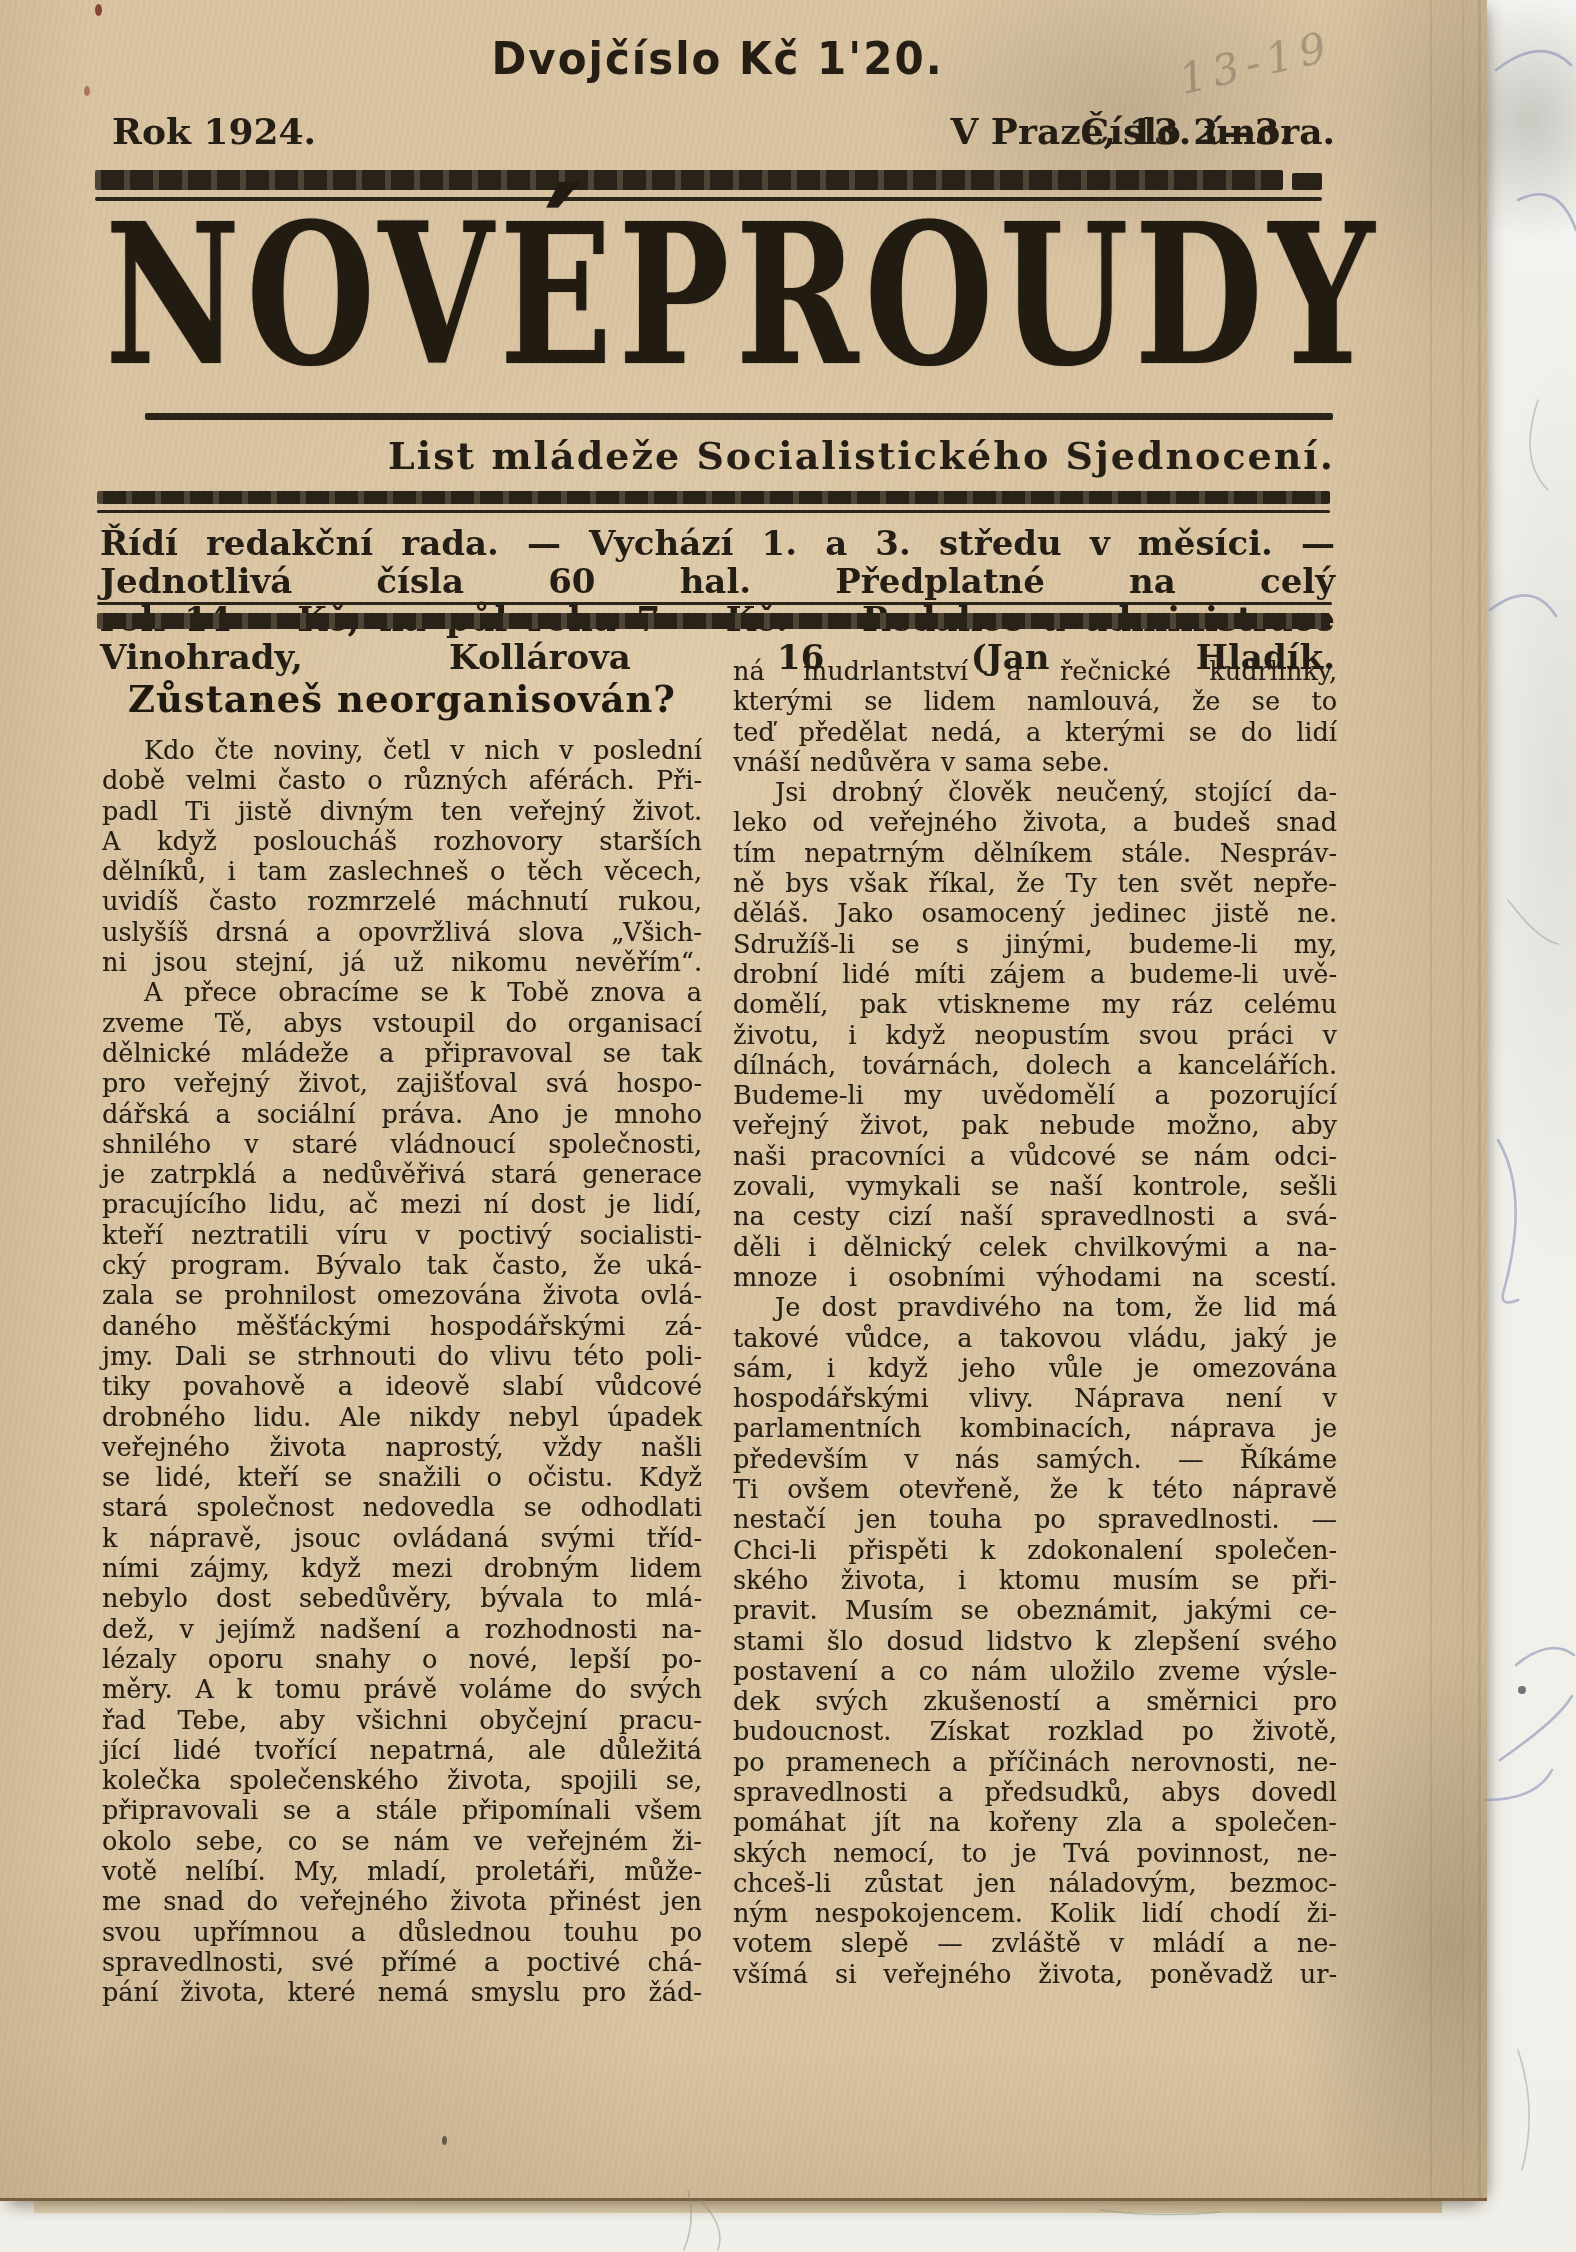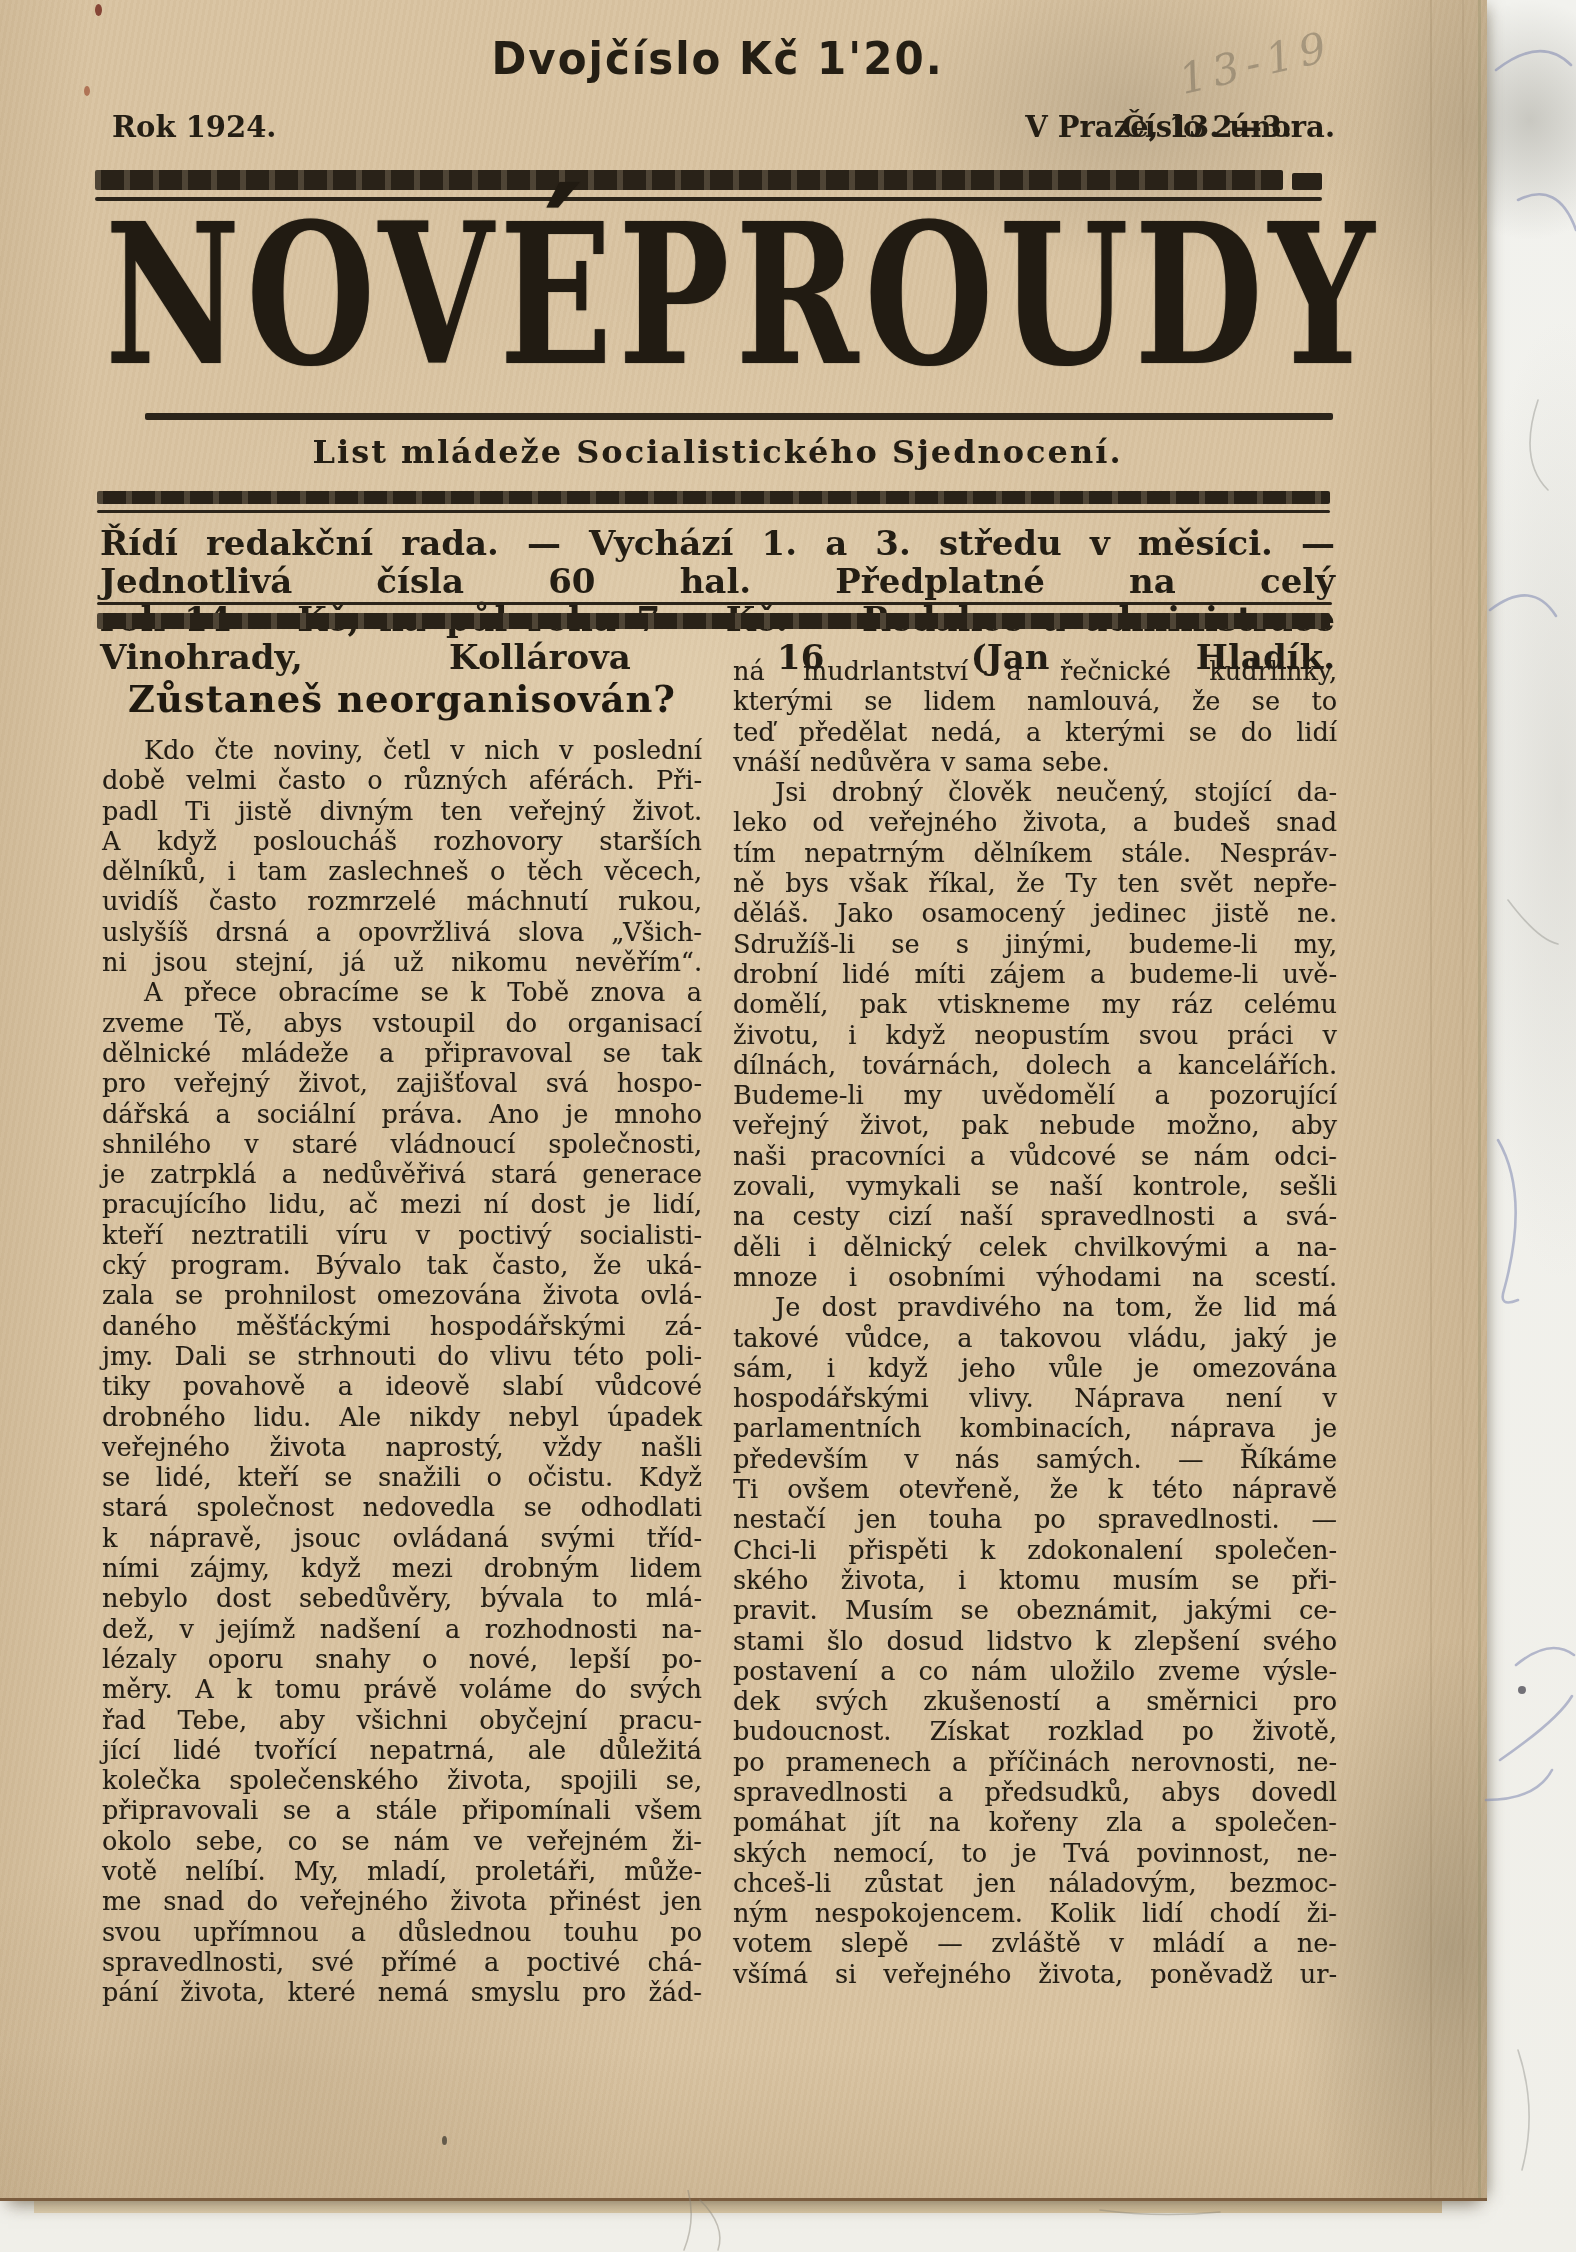--- a/index.html
+++ b/index.html
@@ -28,38 +28,38 @@
         background:linear-gradient(90deg,#e4d3b3,#dcc9a6 70%,#d4bf9a);}
   .crease{position:absolute;top:0;height:2198px;width:2px;}
   .crease.c1{left:1430px;background:rgba(125,100,65,.16);}
   .crease.c2{left:1462px;background:rgba(125,100,65,.12);}
   .paper-edge{position:absolute;left:1478px;top:0;width:3px;height:2198px;background:rgba(135,135,95,.30);}
   .speck{position:absolute;border-radius:50%;}
   
   .price{position:absolute;left:100px;top:34px;width:1235px;text-align:center;
          font-family:"DejaVu Sans",sans-serif;font-weight:bold;font-size:42px;
          letter-spacing:2px;color:#241e14;transform:scaleY(1.06);}
-  .daterow-item{position:absolute;top:110px;font-weight:bold;font-size:29px;color:#241e14;}
+  .daterow-item{position:absolute;top:110px;font-weight:bold;font-size:36px;color:#241e14;}
   .rok{left:112px;}
   .praze{left:100px;width:1235px;text-align:right;}
   .cislo{left:1000px;width:292px;text-align:right;}
   .bar{position:absolute;background:#292218;border-radius:2px;}
   .thin{position:absolute;background:#2b241a;border-radius:2px;}
   .bar.distress{background-image:repeating-linear-gradient(90deg, rgba(214,193,160,.22) 0 6px, rgba(214,193,160,0) 6px 29px);}
   .bar-top{left:95px;top:170px;width:1188px;height:20px;}
   .bar-top2{left:1292px;top:173px;width:30px;height:17px;}
   .thin-top{left:95px;top:197px;width:1227px;height:4px;}
   .masthead{position:absolute;left:105px;top:243px;width:1230px;height:150px;
             display:flex;justify-content:space-between;align-items:center;
             font-weight:bold;font-size:148px;line-height:1;color:#211b12;}
   .masthead span{transform:scaleY(1.32);transform-origin:center bottom;letter-spacing:6px;
             text-shadow:0 0 1px rgba(33,27,18,.6);}
   .rule-m{left:145px;top:413px;width:1188px;height:7px;}
-  .subtitle{position:absolute;left:100px;top:433px;width:1235px;text-align:center;
-            font-weight:bold;font-size:32px;letter-spacing:2px;color:#241e14;}
+  .subtitle{position:absolute;left:100px;top:433px;width:1235px;text-align:right;
+            font-weight:bold;font-size:38px;letter-spacing:2px;color:#241e14;}
   .bar-mid{left:97px;top:491px;width:1233px;height:13px;
            background-image:linear-gradient(90deg,#292218 0 80%, #d7c2a0 80% 81.4%, #292218 81.4% 100%);}
   .thin-mid{left:97px;top:510px;width:1233px;height:3px;}
   .imprint{position:absolute;left:100px;top:524px;width:1235px;font-weight:bold;
            font-size:34px;line-height:38px;color:#241e14;}
   .imprint .iline{text-align:justify;text-align-last:justify;}
   .thin-bot{left:97px;top:602px;width:1235px;height:3px;}
   .bar-bot{left:97px;top:613px;width:1233px;height:16px;
            background-image:linear-gradient(90deg,#292218 0 73%, #d7c2a0 73% 74.4%, #292218 74.4% 89%, #d7c2a0 89% 90%, #292218 90% 100%);}
   

